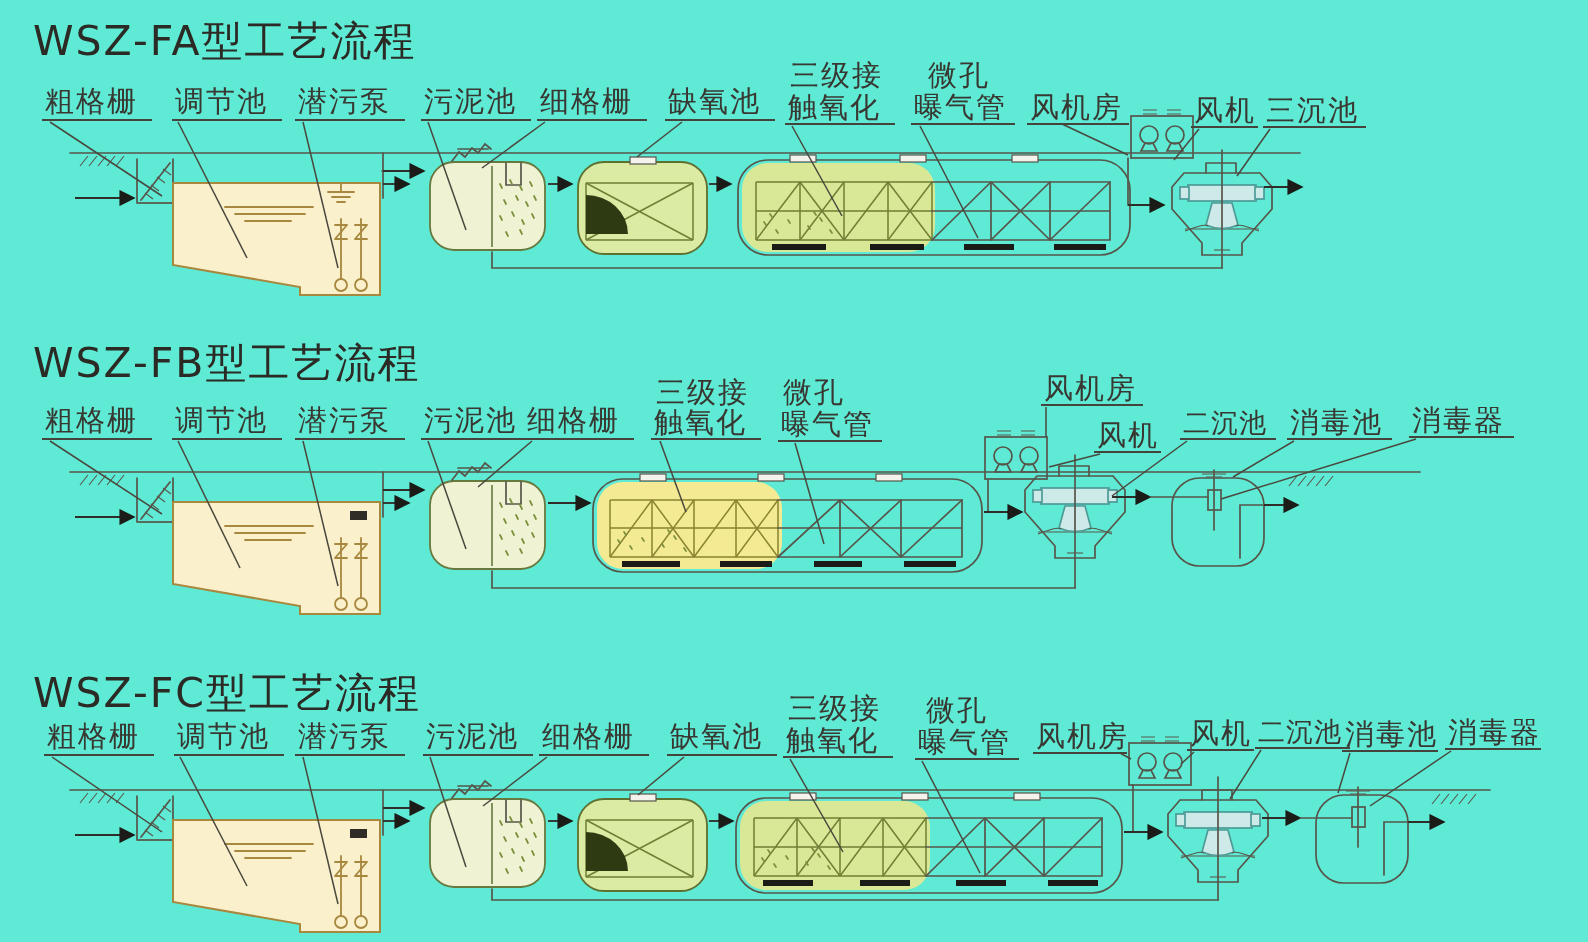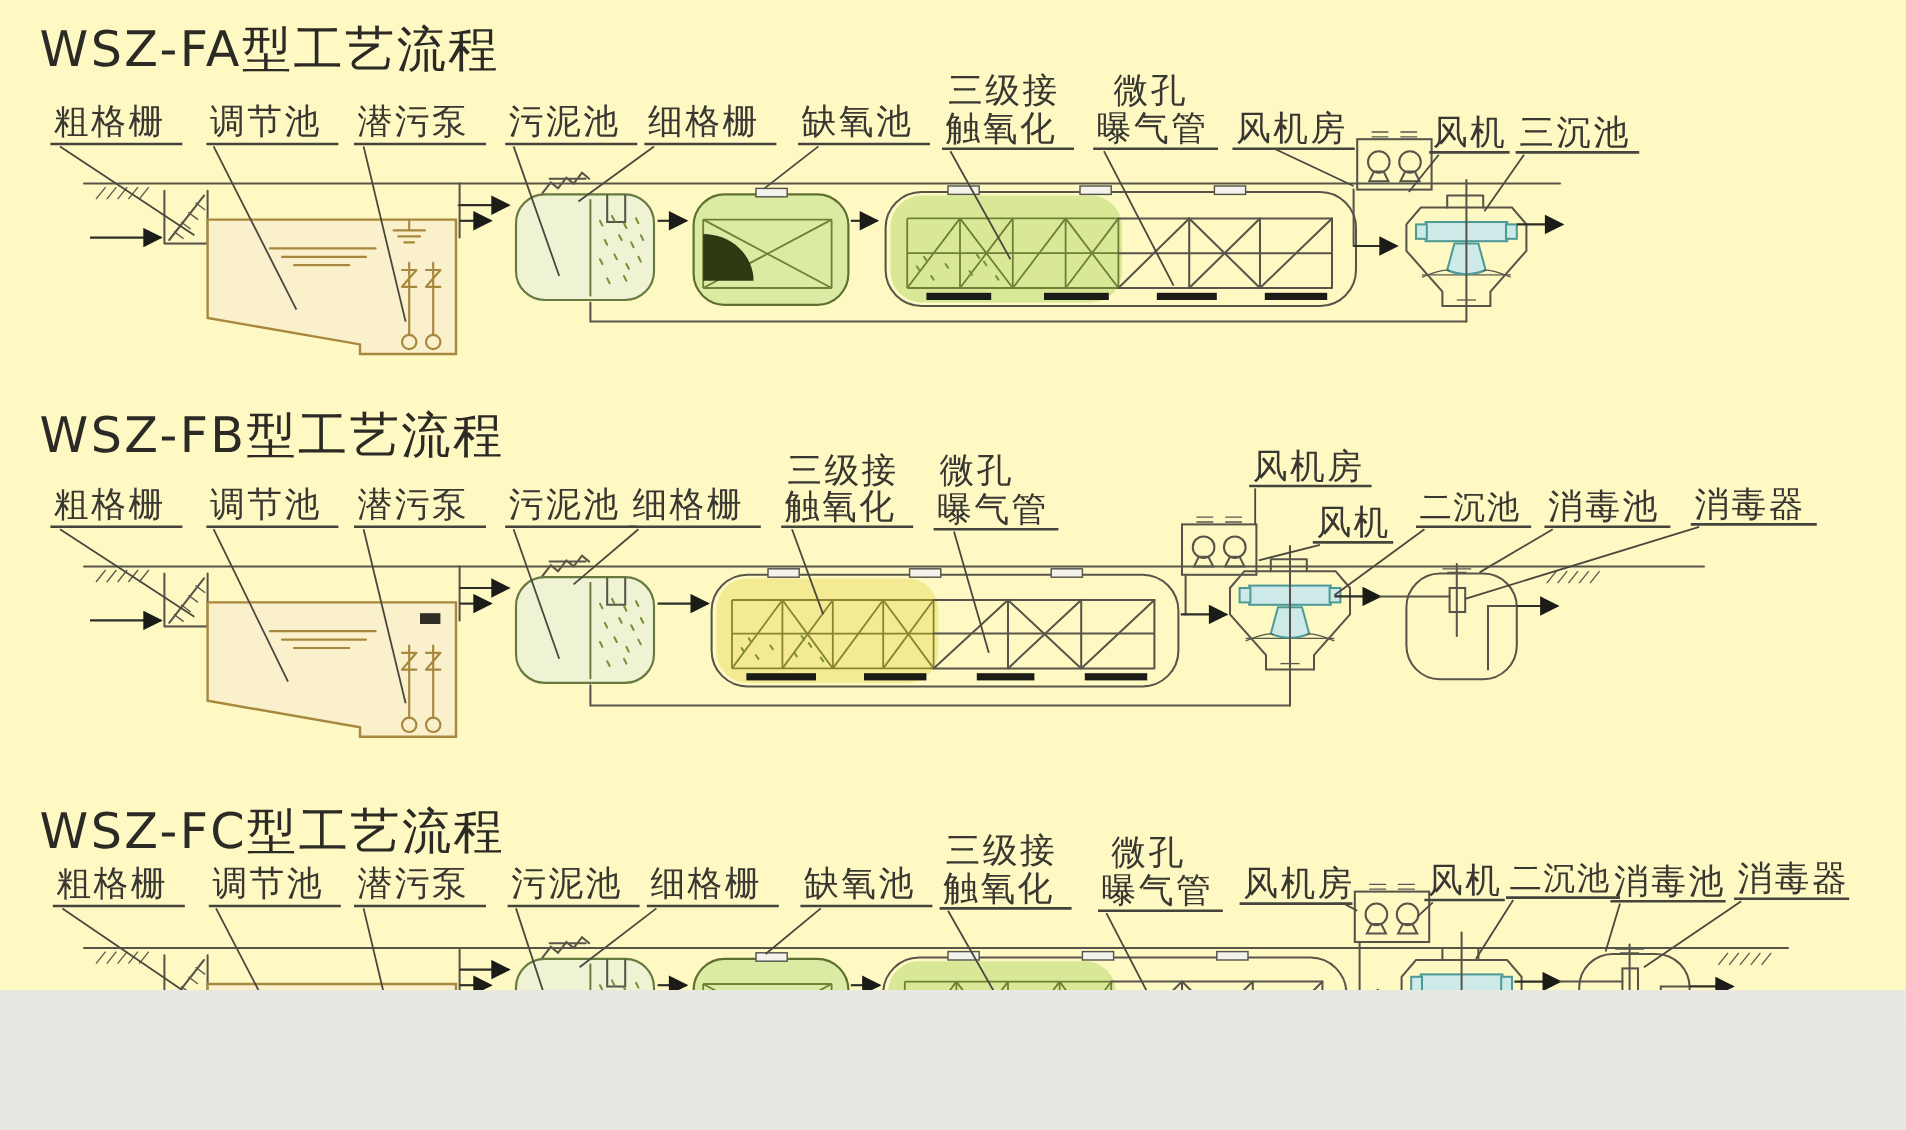--- a/index.html
+++ b/index.html
@@ -1,22 +1,22 @@
 <!DOCTYPE html>
 <html><head>
 <meta charset="utf-8">
 <style>
   html,body{margin:0;padding:0;}
   body{
     background:#e8e7e2;
     font-family:"DejaVu Sans",sans-serif;
   }
   .page{
-    width:1588px;height:825px;
-    background:#fef9c3;
+    width:1588px;height:942px;
+    background:#5eead4;
     position:relative;overflow:hidden;
   }
   svg{display:block}
   text{fill:#383731;font-family:"DejaVu Sans",sans-serif;}
   .ttl{font-size:41px;fill:#2b2a25;letter-spacing:2px;font-weight:500;}
   .lbl{font-size:29px;letter-spacing:2px;}
   .lblsm{font-size:27px;letter-spacing:1px;}
   .ln{stroke:#57554a;stroke-width:1.7;fill:none;stroke-linecap:round;}
   .thin{stroke:#5a584d;stroke-width:1.1;fill:none;}
   .tan{stroke:#a8873e;stroke-width:1.8;fill:none;stroke-linecap:round;}

